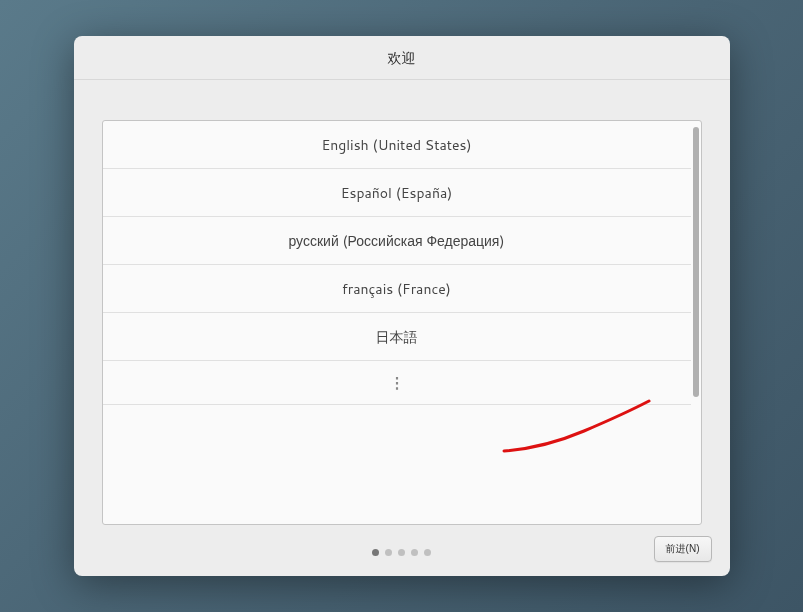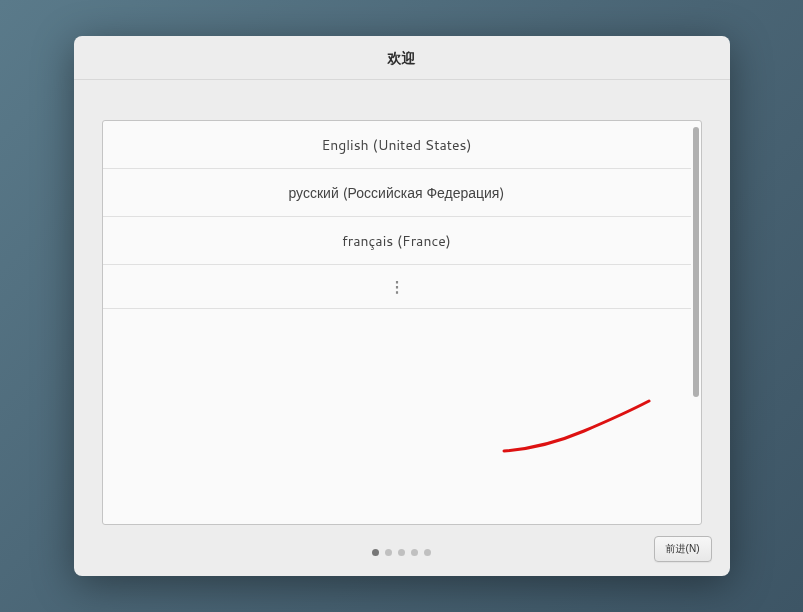--- a/index.html
+++ b/index.html
@@ -30,21 +30,21 @@
     .titlebar {
       height: 44px;
       display: flex;
       align-items: center;
       justify-content: center;
       border-bottom: 1px solid #d8d8d8;
       position: relative;
     }
     .title {
       font-size: 14px;
-      font-weight: bold;
+      font-weight: normal;
       color: #2e2e2e;
     }
     .content {
       flex: 1;
       padding: 40px 28px 20px 28px;
       display: flex;
       flex-direction: column;
       align-items: center;
     }
     .list-frame {
@@ -144,24 +144,30 @@
   <div class="titlebar">
     <span class="title">欢迎</span>
   </div>
   <div class="content">
     <div class="list-frame">
       <div class="list">
         <div class="list-item">
           <span>English (United States)</span>
         </div>
         <div class="list-item">
+          <span>Español (España)</span>
+        </div>
+        <div class="list-item">
           <span>русский (Российская Федерация)</span>
         </div>
         <div class="list-item">
           <span>français (France)</span>
+        </div>
+        <div class="list-item">
+          <span>日本語</span>
         </div>
         <div class="list-item more">
           <span class="more-icon">⋮</span>
         </div>
       </div>
       <div class="scrollbar-track">
         <div class="scrollbar-thumb"></div>
       </div>
     </div>
     <div class="pager">

